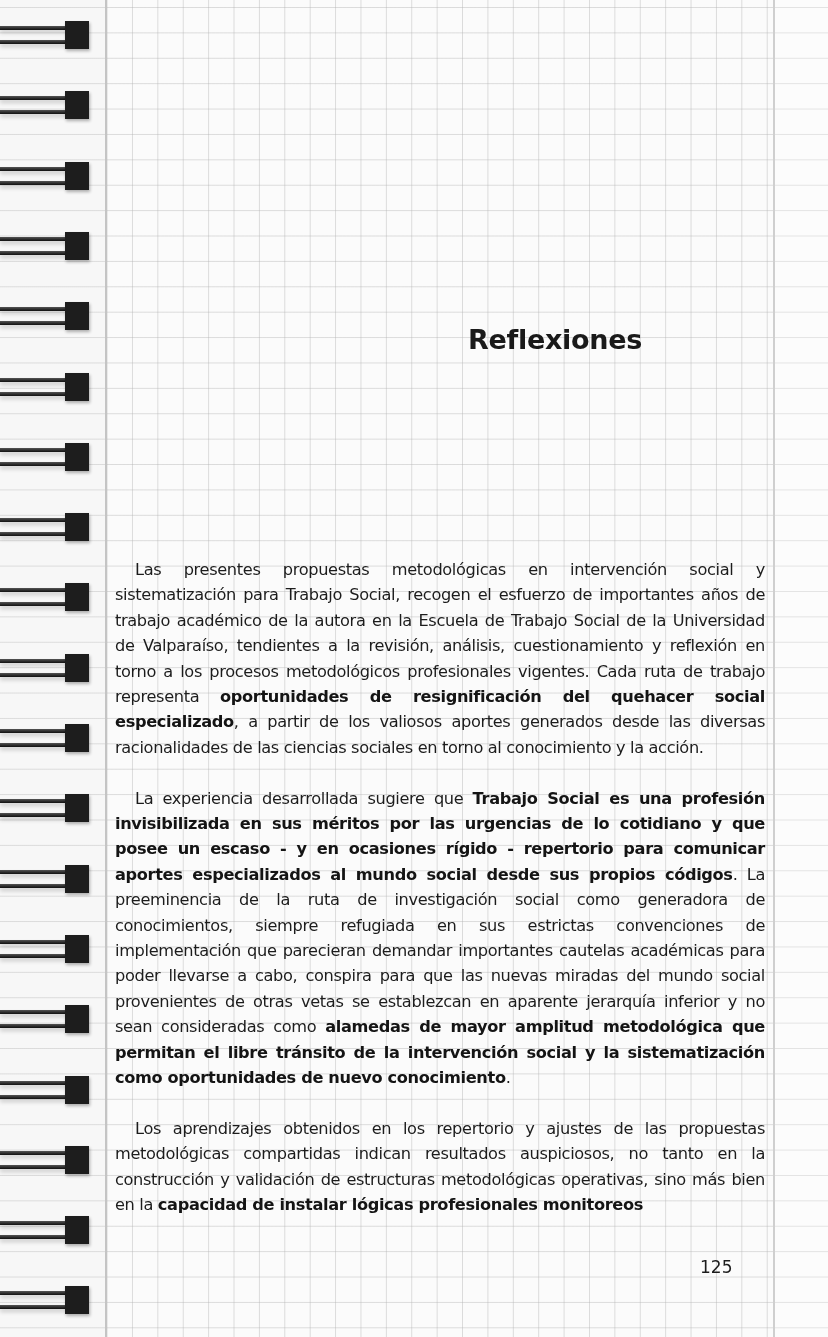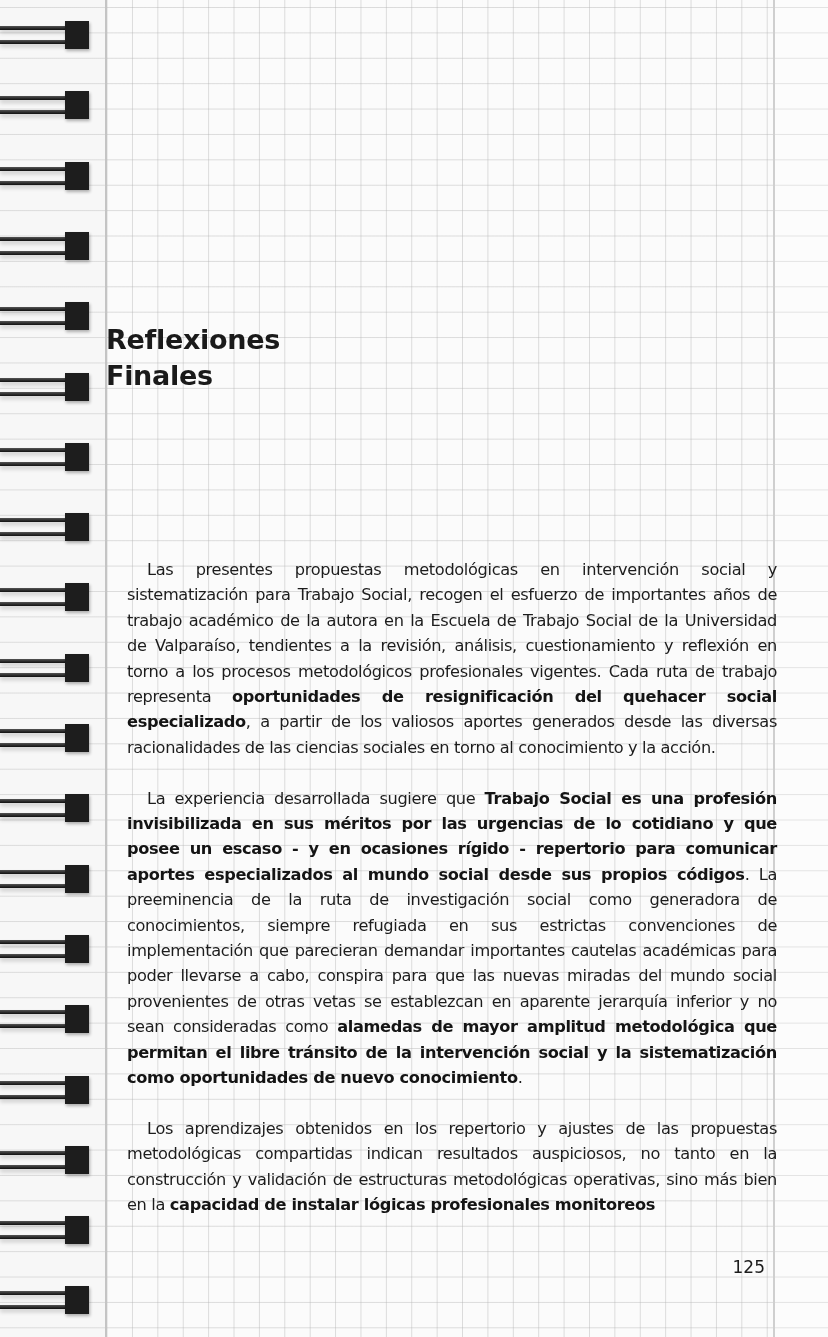--- a/index.html
+++ b/index.html
@@ -52,43 +52,42 @@
   }
   .ring .wire.top { top: 5px; }
   .ring .wire.bottom { top: 19px; }
   .ring .clip {
     position: absolute; left: 65px; top: 0; width: 24px; height: 28px;
     background: #1d1d1d;
     box-shadow: 1px 2px 3px rgba(0,0,0,0.3);
   }
   .title {
     position: absolute; left: 106px; width: 536px; top: 322px;
-    text-align: left;
+    text-align: right;
     font-family: "DejaVu Sans", sans-serif;
     font-weight: bold;
     font-size: 27px;
     line-height: 36px;
     color: #1a1a1a;
     letter-spacing: -0.3px;
   }
   .body-text {
     position: absolute; left: 115px; width: 650px; top: 557px;
     font-family: "DejaVu Sans", sans-serif;
     font-size: 16.2px;
     line-height: 25.4px;
     text-align: justify;
     color: #1c1c1c;
     letter-spacing: -0.35px;
-    margin-left: 12px;
   }
   .body-text p { margin: 0 0 25.4px 0; text-indent: 20px; }
   .body-text b { font-weight: bold; color: #141414; }
   .page-number {
     position: absolute; left: 700px; width: 65px; top: 1257px;
-    text-align: right;
+    text-align: left;
     font-family: "DejaVu Sans", sans-serif;
     font-size: 17px;
     color: #1c1c1c;
   }
 </style>
 </head>
 <body>
 
 <div class="page"></div>
 <div class="left-strip"></div>
@@ -189,21 +188,20 @@
     </div>
     <div class="ring" style="top: 1286.4px;">
       <div class="wire top"></div>
       <div class="wire bottom"></div>
       <div class="clip"></div>
     </div>
   </div>
 
 <div class="title">
   <div>Reflexiones</div>
-  <div>Finales</div>
 </div>
 
 <div class="body-text">
   <p><span>Las presentes propuestas metodológicas en intervención social y sistematización para Trabajo Social, recogen el esfuerzo de importantes años de trabajo académico de la autora en la Escuela de Trabajo Social de la Universidad de Valparaíso, tendientes a la revisión, análisis, cuestionamiento y reflexión en torno a los procesos metodológicos profesionales vigentes. Cada ruta de trabajo representa </span><b>oportunidades de resignificación del quehacer social especializado</b><span>, a partir de los valiosos aportes generados desde las diversas racionalidades de las ciencias sociales en torno al conocimiento y la acción.</span></p>
   <p><span>La experiencia desarrollada sugiere que </span><b>Trabajo Social es una profesión invisibilizada en sus méritos por las urgencias de lo cotidiano y que posee un escaso - y en ocasiones rígido - repertorio para comunicar aportes especializados al mundo social desde sus propios códigos</b><span>. La preeminencia de la ruta de investigación social como generadora de conocimientos, siempre refugiada en sus estrictas convenciones de implementación que parecieran demandar importantes cautelas académicas para poder llevarse a cabo, conspira para que las nuevas miradas del mundo social provenientes de otras vetas se establezcan en aparente jerarquía inferior y no sean consideradas como </span><b>alamedas de mayor amplitud metodológica que permitan el libre tránsito de la intervención social y la sistematización como oportunidades de nuevo conocimiento</b><span>.</span></p>
   <p><span>Los aprendizajes obtenidos en los repertorio y ajustes de las propuestas metodológicas compartidas indican resultados auspiciosos, no tanto en la construcción y validación de estructuras metodológicas operativas, sino más bien en la </span><b>capacidad de instalar lógicas profesionales monitoreos</b></p>
 </div>
 
 <div class="page-number">125</div>
 

